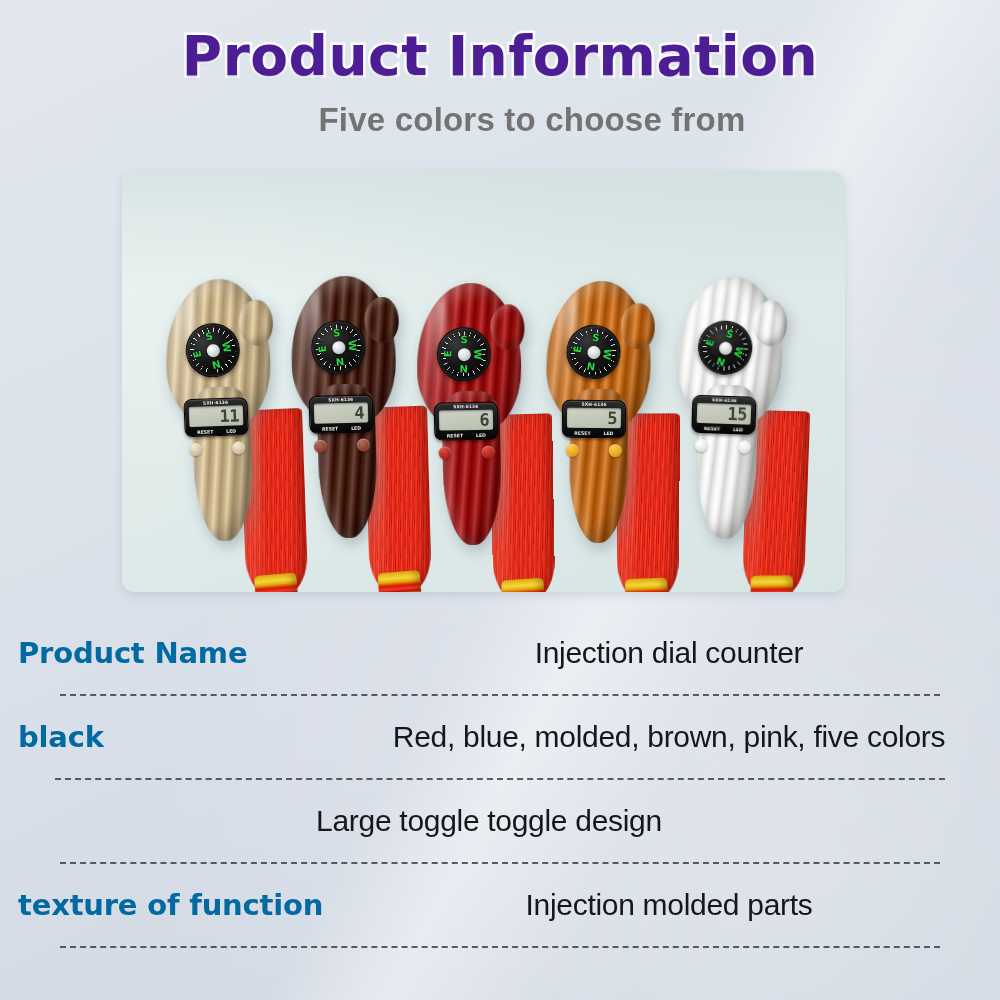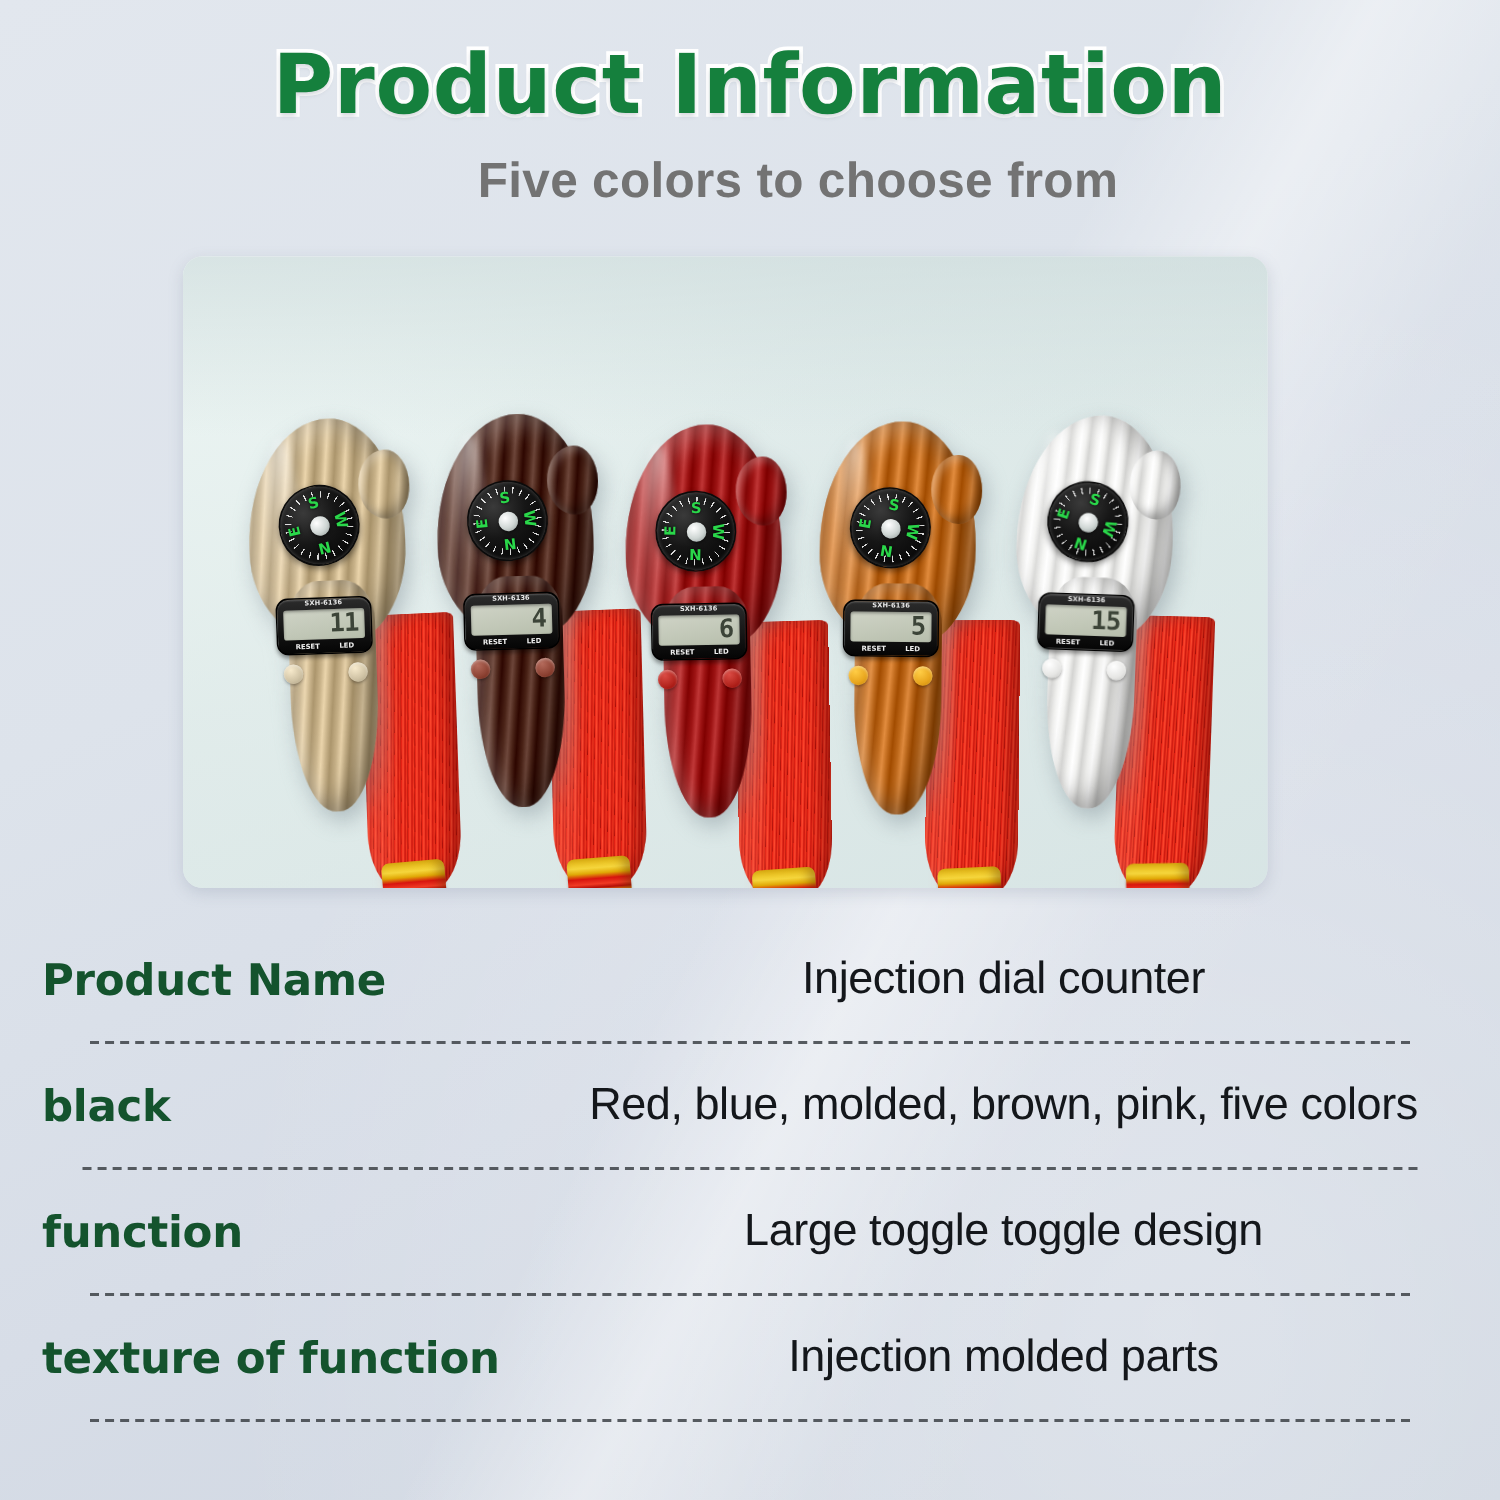--- a/index.html
+++ b/index.html
@@ -32,21 +32,21 @@
   .title {
     position: absolute;
     top: 24px;
     left: 0;
     width: 1000px;
     text-align: center;
     font-family: "DejaVu Sans", sans-serif;
     font-size: 55px;
     font-weight: bold;
     letter-spacing: 0.5px;
-    color: #15803d;
+    color: #4c1d95;
     -webkit-text-stroke: 5px #ffffff;
     paint-order: stroke fill;
     text-shadow: 0 2px 3px rgba(120,130,145,0.30);
   }
   .subtitle {
     position: absolute;
     top: 101px;
     left: 0;
     width: 1000px;
     text-align: center;
@@ -312,26 +312,26 @@
     width: 1000px;
   }
   .spec-row {
     position: relative;
     height: 82px;
     display: flex;
     align-items: center;
   }
   .spec-label {
     width: 360px;
-    padding-left: 28px;
+    padding-left: 18px;
     box-sizing: border-box;
     font-family: "DejaVu Sans", sans-serif;
     font-size: 29px;
     font-weight: bold;
-    color: #14532d;
+    color: #0369a1;
     letter-spacing: -0.2px;
   }
   .spec-value {
     flex: 1;
     text-align: center;
     padding-right: 22px;
     font-size: 30px;
     font-weight: 400;
     color: #14171b;
     letter-spacing: -0.3px;
@@ -541,21 +541,20 @@
     </div>
     <div class="dash-rule"></div>
 
     <div class="spec-row">
       <div class="spec-label">black</div>
       <div class="spec-value">Red, blue, molded, brown, pink, five colors</div>
     </div>
     <div class="dash-rule wide"></div>
 
     <div class="spec-row">
-      <div class="spec-label">function</div>
       <div class="spec-value">Large toggle toggle design</div>
     </div>
     <div class="dash-rule"></div>
 
     <div class="spec-row">
       <div class="spec-label">texture of function</div>
       <div class="spec-value">Injection molded parts</div>
     </div>
     <div class="dash-rule"></div>
 

